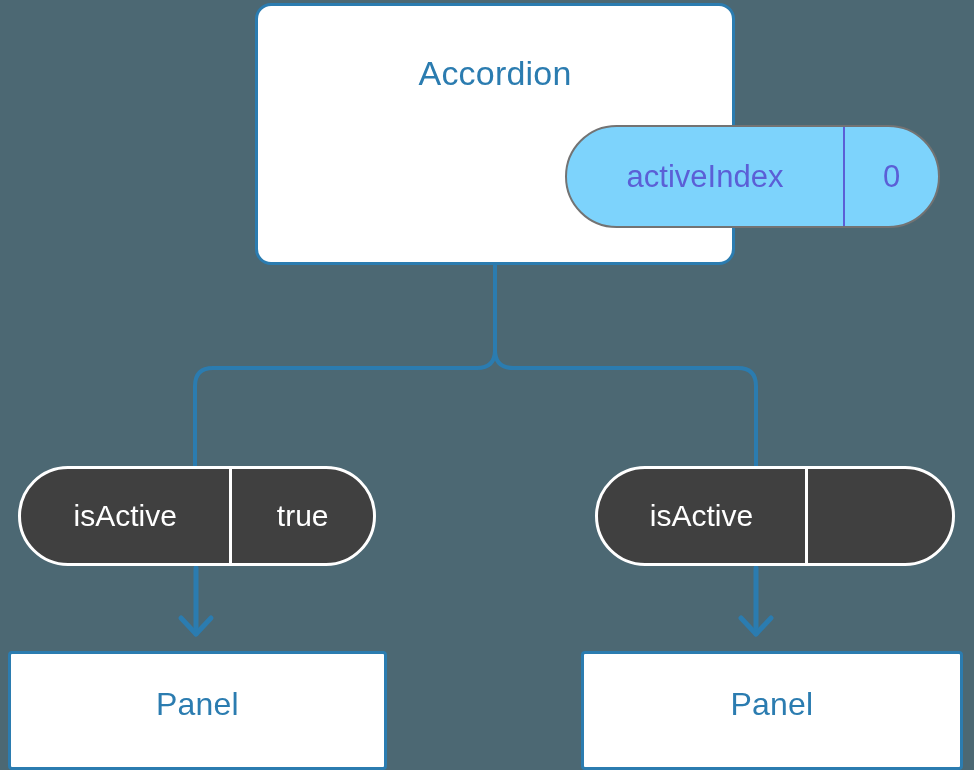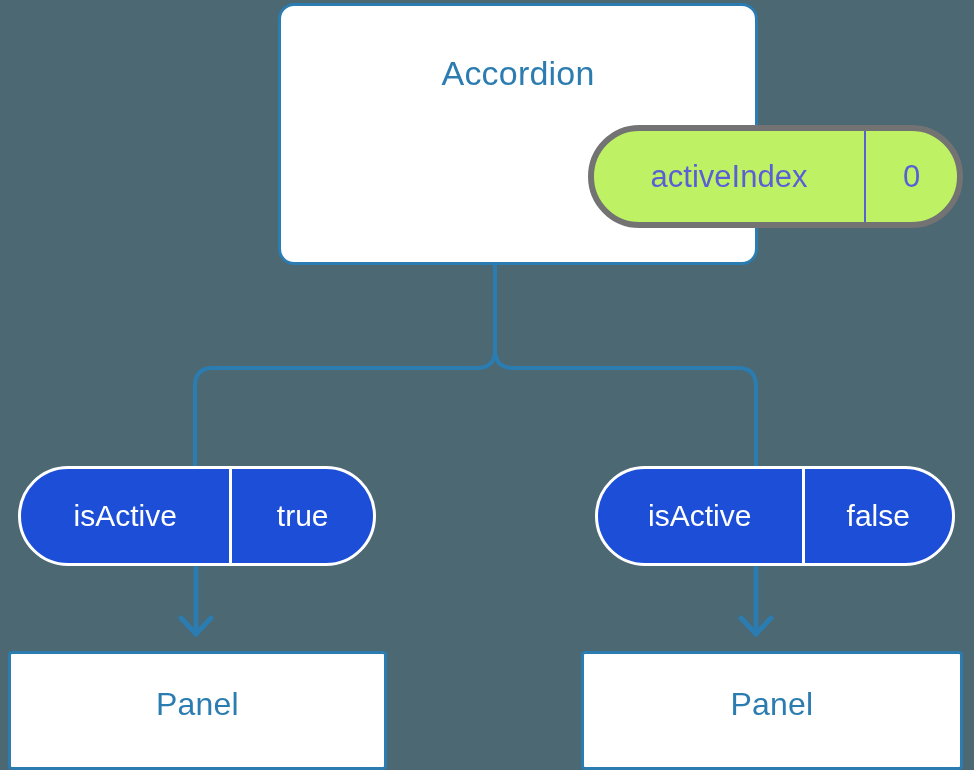--- a/index.html
+++ b/index.html
@@ -36,21 +36,20 @@
     border: 3px solid #2b7cb0;
     border-radius: 14px;
     box-sizing: border-box;
   }
   #root-card {
     left: 255px;
     top: 3px;
     width: 480px;
     height: 262px;
     border-radius: 16px;
-    margin-left: 23px;
   }
   .card-title {
     position: absolute;
     left: 0;
     right: 0;
     text-align: center;
     color: #2b7cb0;
     font-size: 34px;
     letter-spacing: 0.2px;
     white-space: nowrap;
@@ -72,35 +71,35 @@
   .pill .pill-val {
     display: flex;
     align-items: center;
     justify-content: center;
     box-sizing: border-box;
     white-space: nowrap;
   }
 
   
   .pill.outline {
-    border: 6px solid #737373;
-    background: #bef264;
+    border: 2px solid #737373;
+    background: #7dd3fc;
     justify-content: space-between;
   }
   .pill.outline .pill-key {
     color: #5b5fd6;
     border-right: 2px solid #5b5fd6;
   }
   .pill.outline .pill-val {
     color: #5b5fd6;
   }
 
   
   .pill.filled {
-    background: #1d4ed8;
+    background: #404040;
     border: 3px solid #ffffff;
   }
   .pill.filled .pill-key {
     color: #ffffff;
     border-right: 3px solid #ffffff;
   }
   .pill.filled .pill-val {
     color: #ffffff;
   }
 
@@ -185,21 +184,20 @@
     </div>
   </div>
 
   <div class="pill filled" id="left-isactive-pill">
     <div class="pill-key">isActive</div>
     <div class="pill-val">true</div>
   </div>
 
   <div class="pill filled" id="right-isactive-pill">
     <div class="pill-key">isActive</div>
-    <div class="pill-val">false</div>
   </div>
 
   <div class="panel-card" id="left-panel-card">
     <div class="card-title">Panel</div>
   </div>
 
   <div class="panel-card" id="right-panel-card">
     <div class="card-title">Panel</div>
   </div>
 

